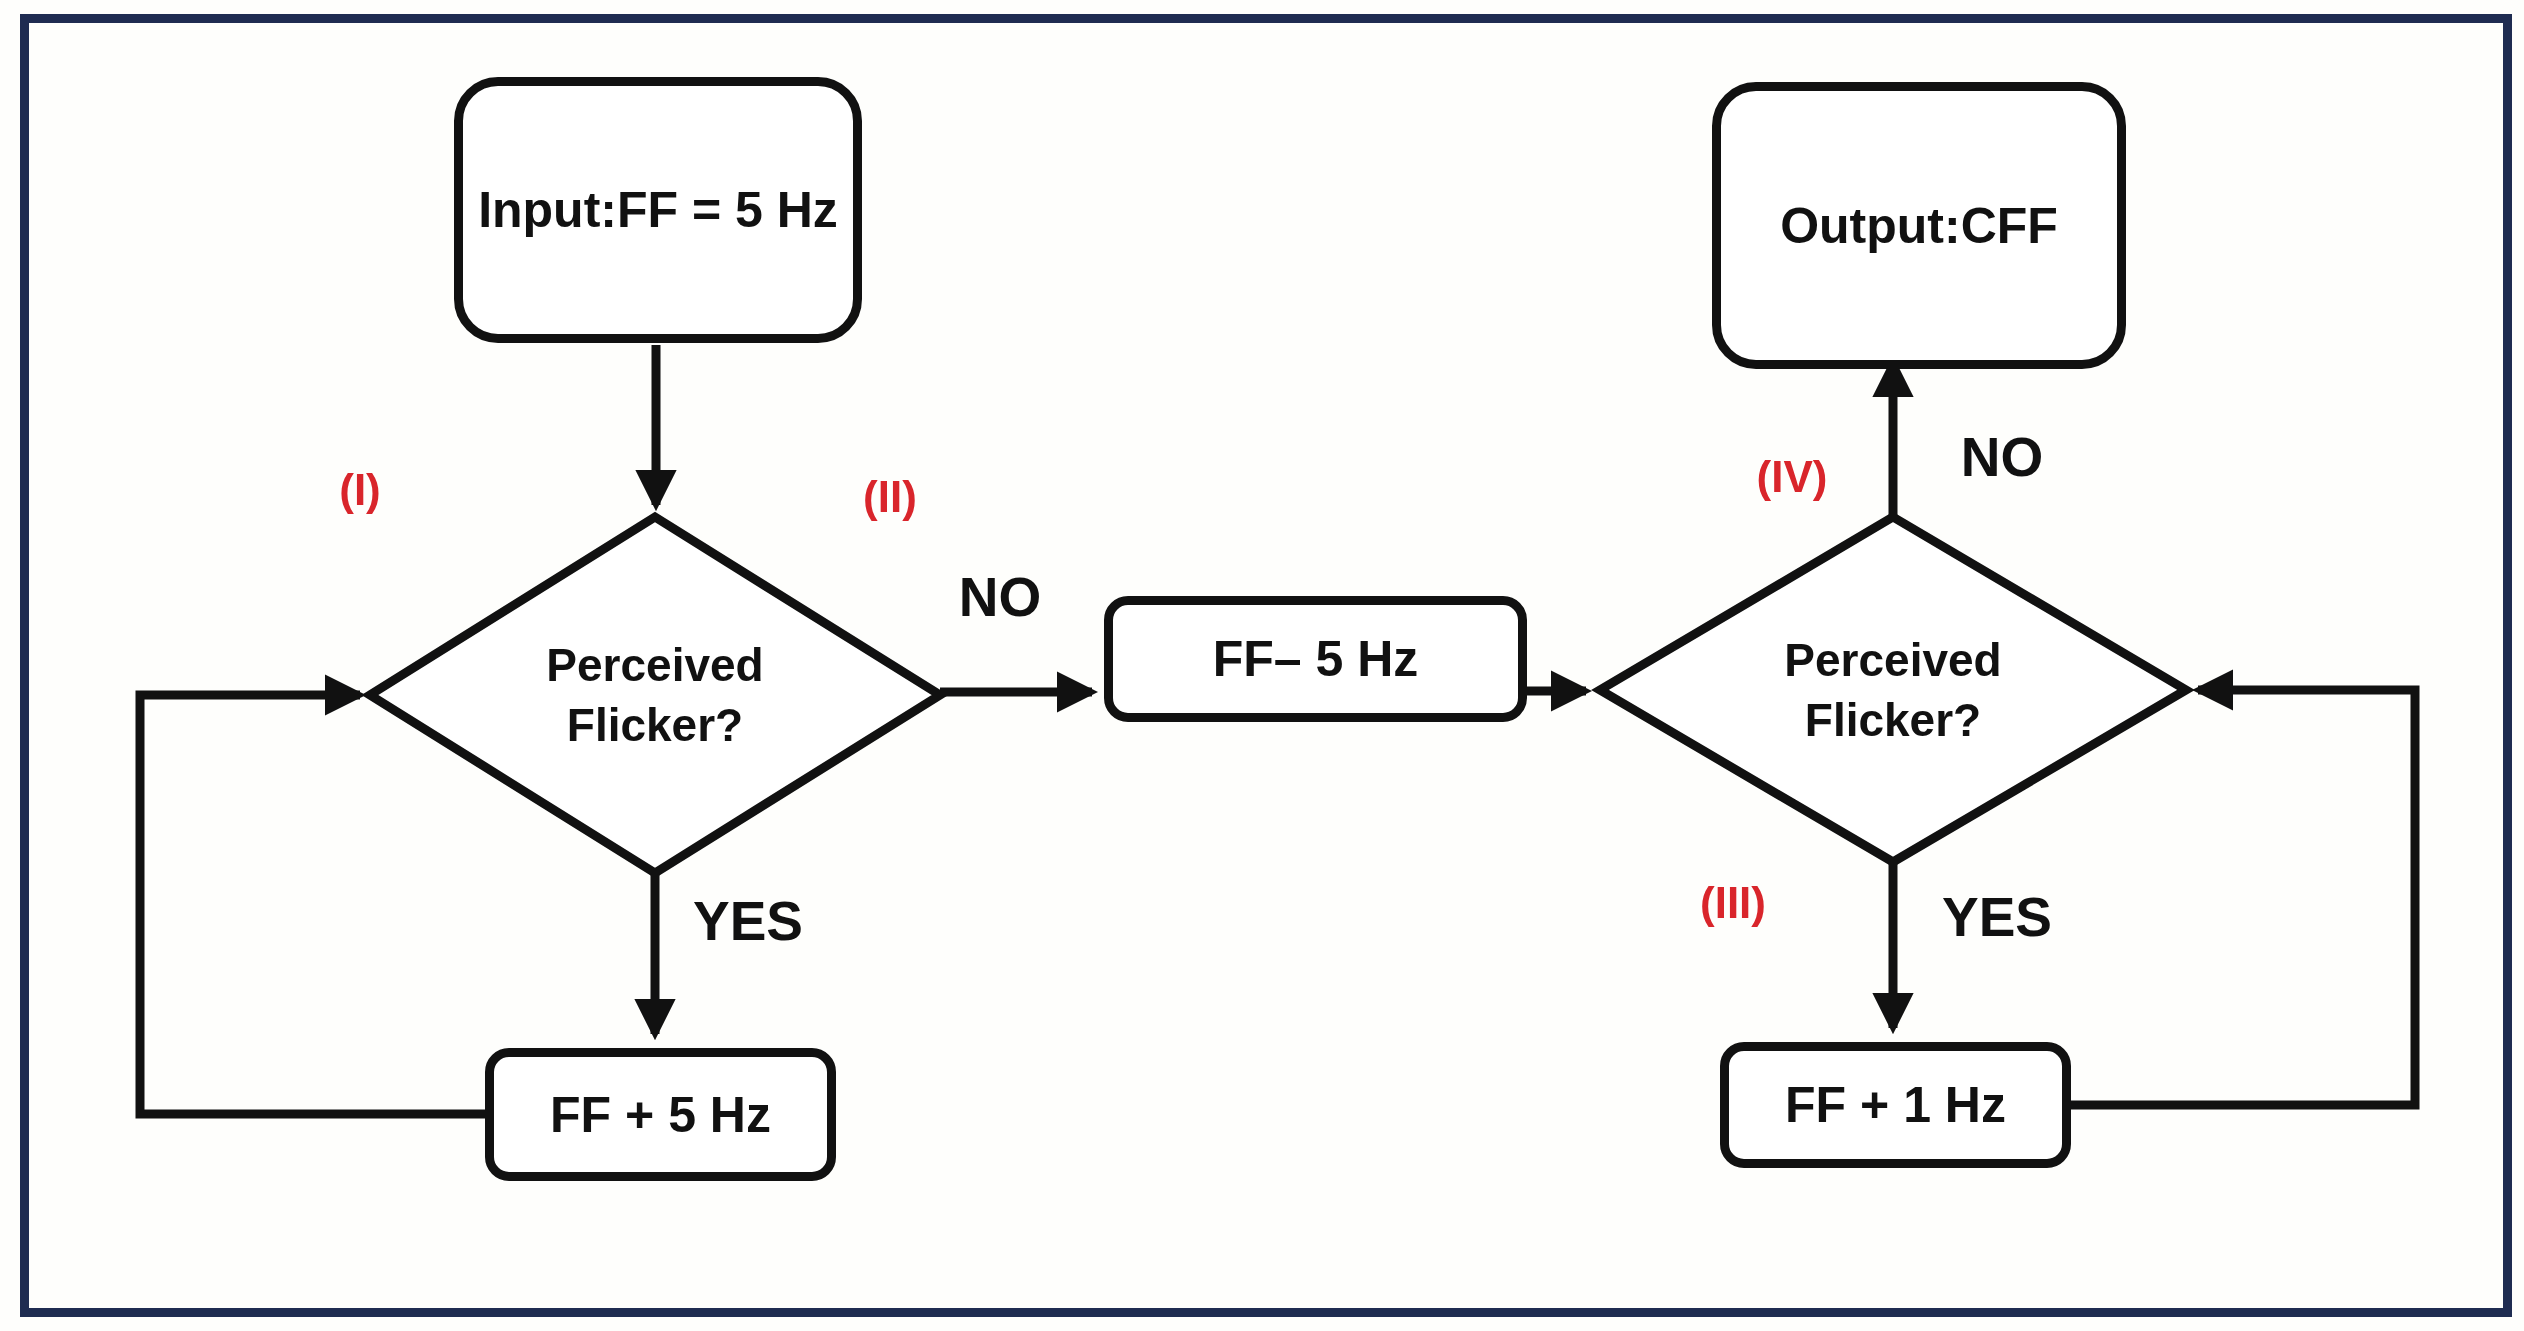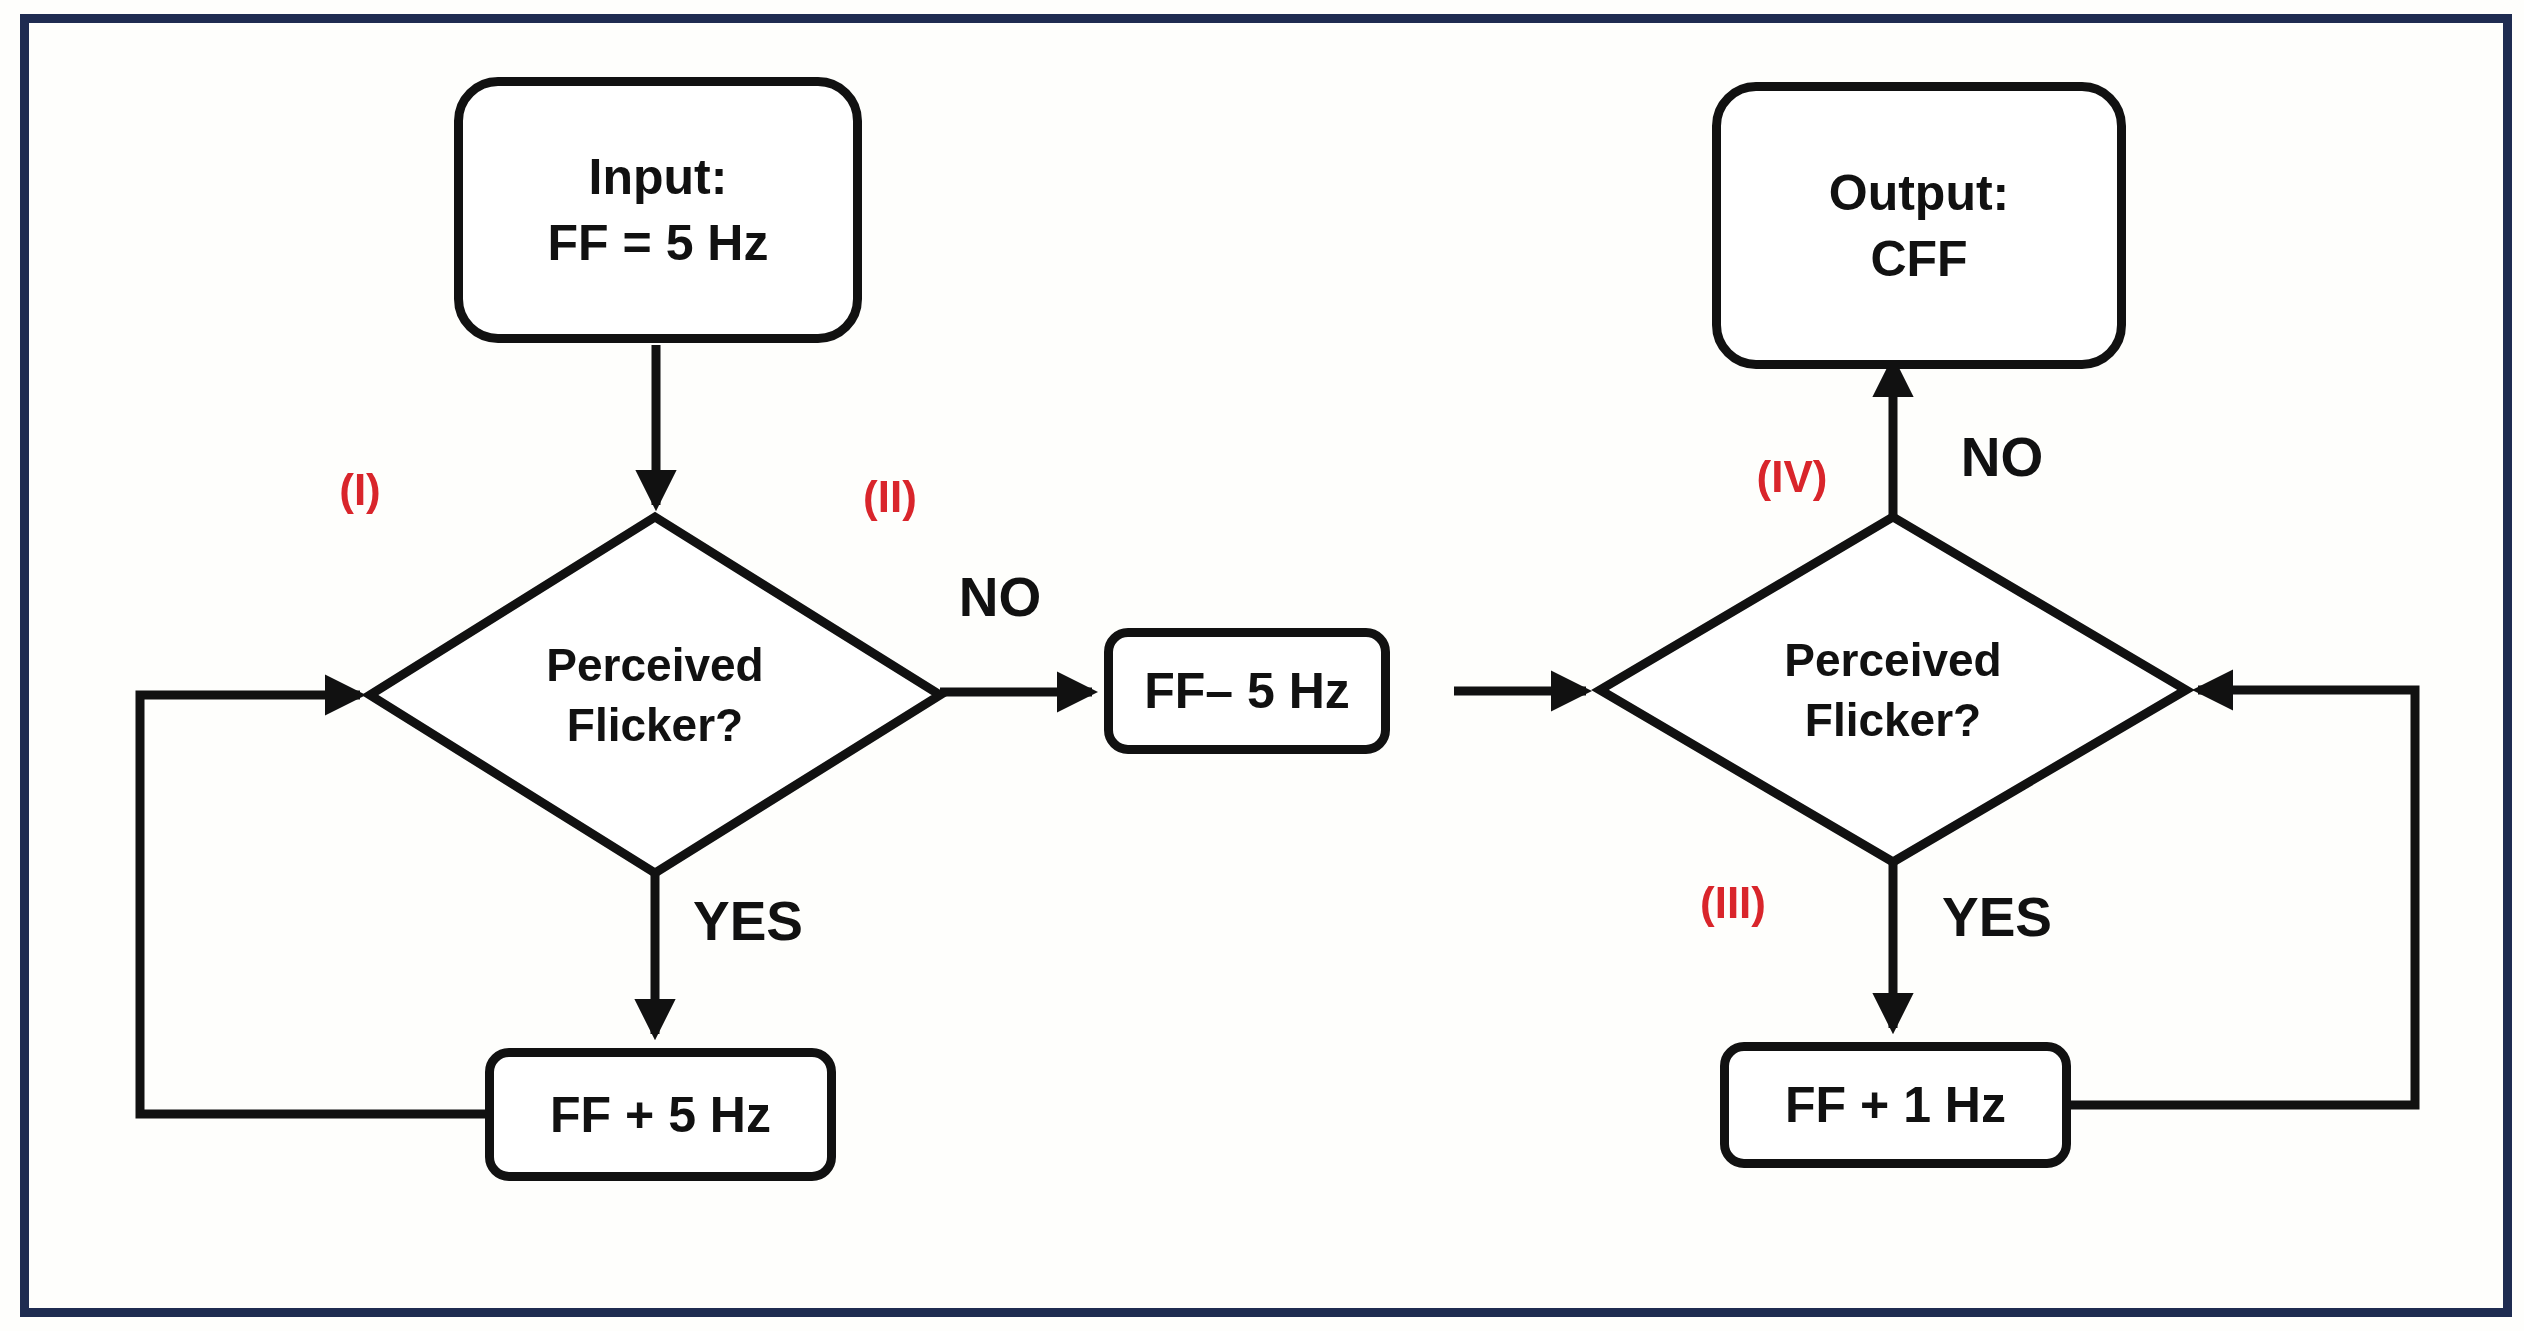--- a/index.html
+++ b/index.html
@@ -19,21 +19,21 @@
     width: 2474px; height: 1285px;
     border: 9px solid #1f2c51;
     background: transparent;
   }
   svg.wires { position: absolute; left: 0; top: 0; }
   .node {
     position: absolute;
     background: #ffffff;
     border: 9px solid #111111;
     display: flex;
-    flex-direction: column;
+    flex-direction: row;
     align-items: center;
     justify-content: center;
     text-align: center;
     box-sizing: border-box;
   }
   .terminal { border-radius: 44px; font-size: 50px; line-height: 66px; }
   .process  { border-radius: 24px; font-size: 50px; line-height: 54px; }
   .diamond-text {
     position: absolute;
     transform: translate(-50%, -50%);
@@ -96,21 +96,21 @@
 
   <div class="diamond-text" style="left:655px; top:695px;">
     <div>Perceived</div>
     <div>Flicker?</div>
   </div>
   <div class="diamond-text" style="left:1893px; top:690px;">
     <div>Perceived</div>
     <div>Flicker?</div>
   </div>
 
-  <div class="node process" style="left:1104px; top:628px; width:286px; height:126px;">
+  <div class="node process" style="left:1104px; top:596px; width:423px; height:126px;">
     <div>FF– 5 Hz</div>
   </div>
   <div class="node process" style="left:485px; top:1048px; width:351px; height:133px;">
     <div>FF + 5 Hz</div>
   </div>
   <div class="node process" style="left:1720px; top:1042px; width:351px; height:126px;">
     <div>FF + 1 Hz</div>
   </div>
 
   <div class="edge-label" style="left:1000px; top:597px;">NO</div>

